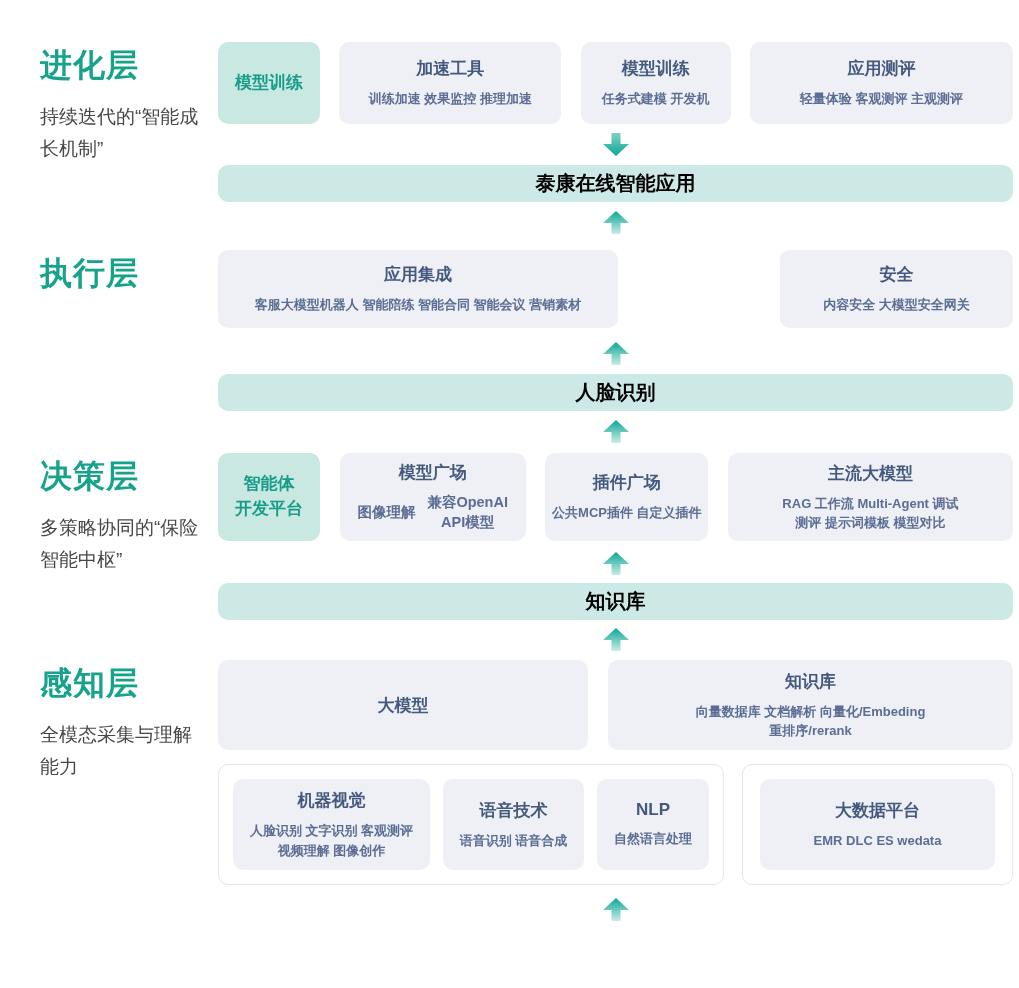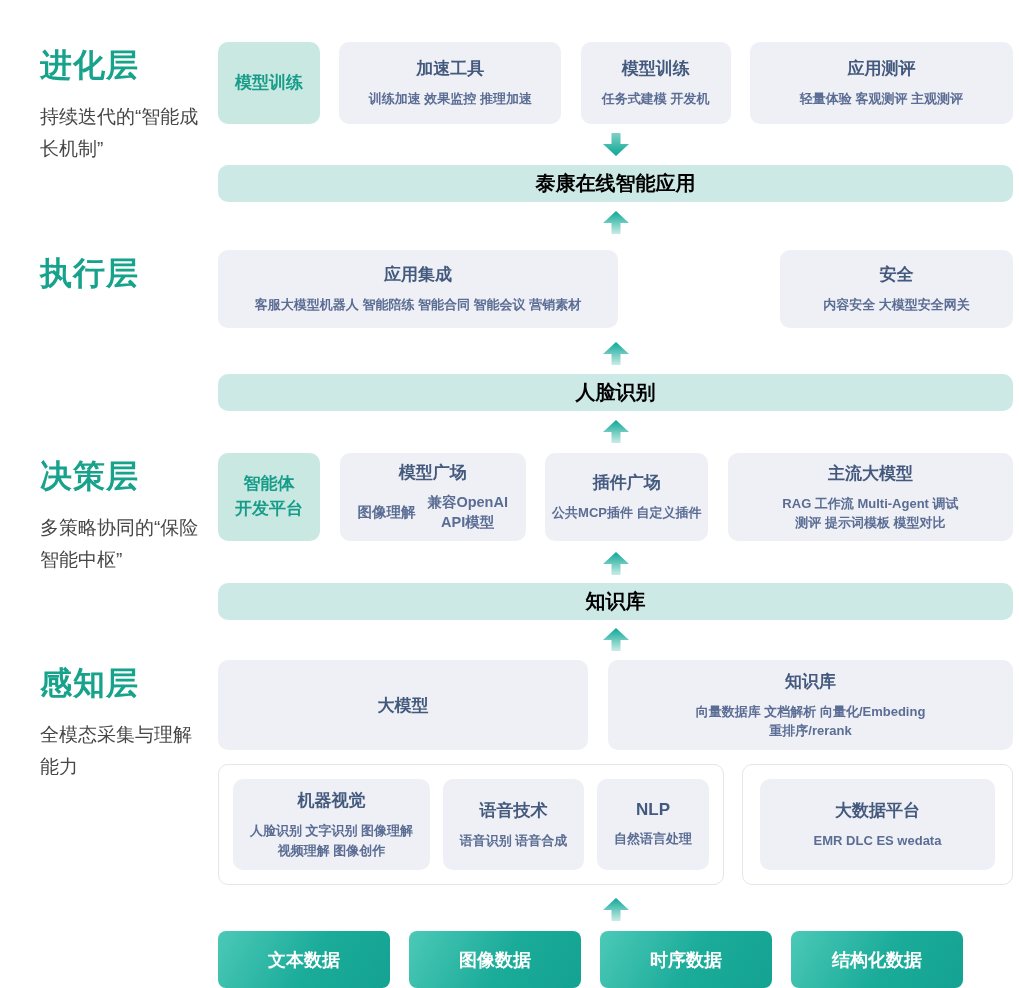--- a/index.html
+++ b/index.html
@@ -194,21 +194,21 @@
       </div>
     </div>
   </div>
 
   <div class="row mt14">
     <div class="label-col"></div>
     <div class="content-col">
       <div class="outline w506">
         <div class="gbox w197">
           <div class="t">机器视觉</div>
-          <div class="s">人脸识别 文字识别 图像理解
+          <div class="s">人脸识别 文字识别 客观测评
 视频理解 图像创作</div>
         </div>
         <div class="gbox w141">
           <div class="t">语音技术</div>
           <div class="s">语音识别 语音合成</div>
         </div>
         <div class="gbox w112">
           <div class="t">NLP</div>
           <div class="s">自然语言处理</div>
         </div>
@@ -221,20 +221,14 @@
       </div>
     </div>
   </div>
 
   <div class="arrow-row mt13">
     <svg width="26" height="23" viewBox="0 0 26 23">
       <polygon points="13,0 26,12 17.5,12 17.5,23 8.5,23 8.5,12 0,12" fill="url(#gradArrowUp)"></polygon>
     </svg>
   </div>
 
-  <div class="buttons mt10">
-    <div class="dbtn">文本数据</div>
-    <div class="dbtn">图像数据</div>
-    <div class="dbtn">时序数据</div>
-    <div class="dbtn">结构化数据</div>
-  </div>
 
 </div>
 
 </body></html>

